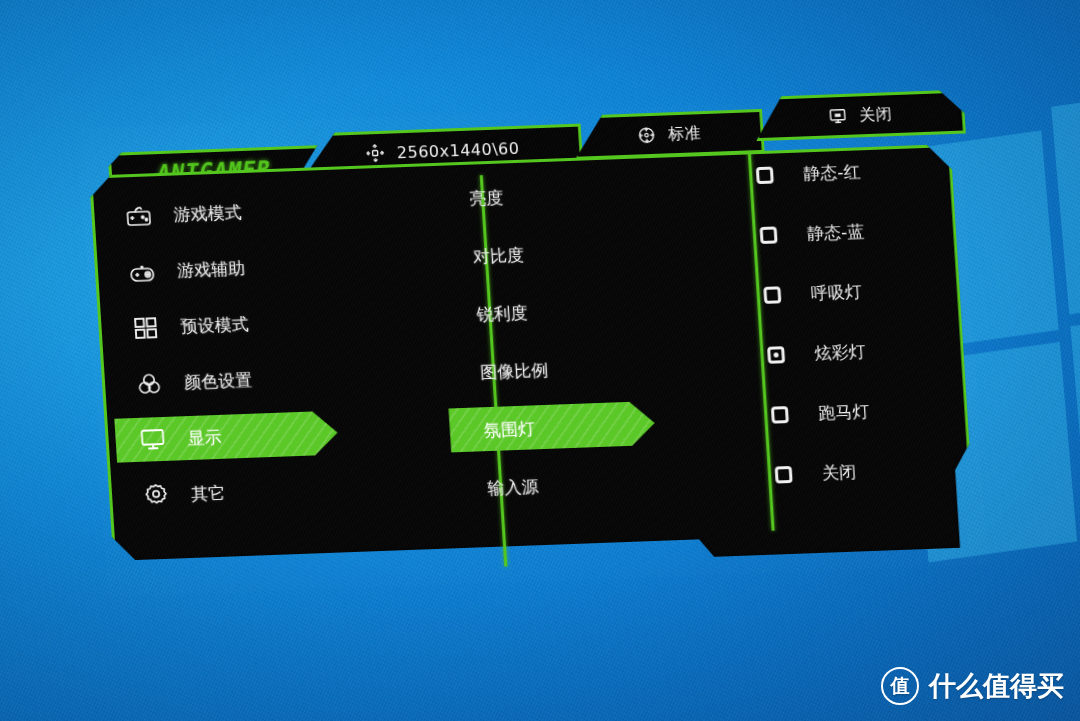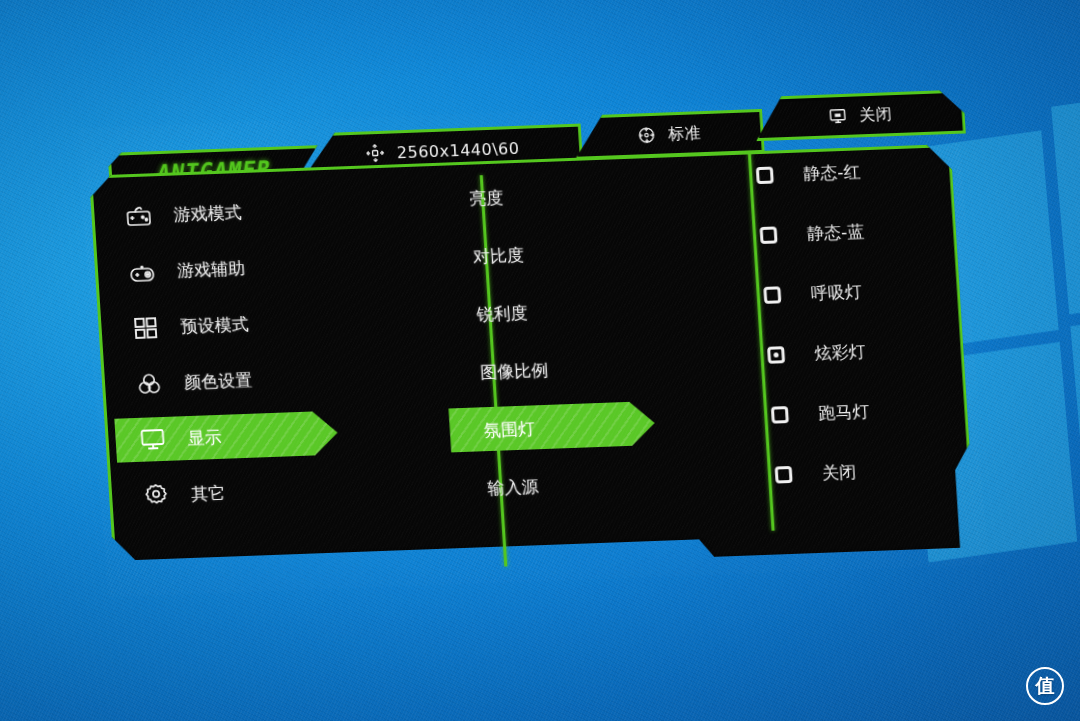--- a/index.html
+++ b/index.html
@@ -380,13 +380,14 @@
       <span class="radio"></span>
       <span class="lbl">关闭</span>
     </div>
   </div>
 
   <div id="glare"></div>
 </div>
 
 <div id="watermark">
   <span id="wm-badge">值</span>
+  <span>什么值得买</span>
 </div>
 
 </body></html>

